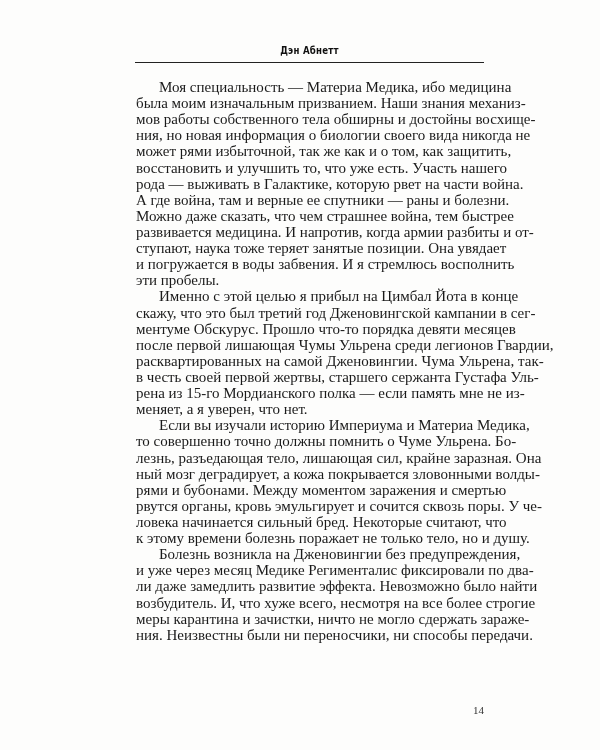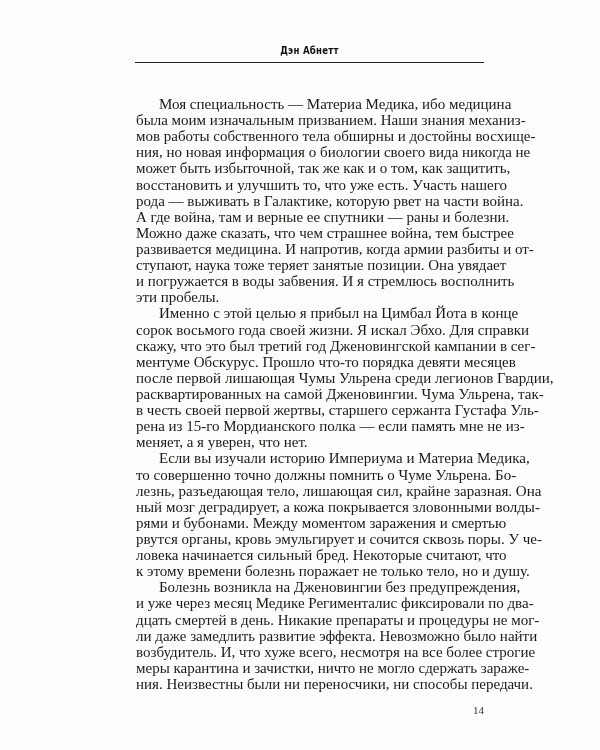--- a/index.html
+++ b/index.html
@@ -10,21 +10,21 @@
     text-align: center;
     font-family: "DejaVu Sans", sans-serif; font-weight: bold;
     font-size: 10.5px; letter-spacing: 0.3px; color: #111;
     transform: scaleX(0.82); transform-origin: center;
   }
   .head-rule {
     position: absolute; left: 135px; top: 62px; width: 349px; height: 0;
     border-top: 1.2px solid #222;
   }
   .body-text {
-    position: absolute; left: 136px; top: 96px; width: 348px;
+    position: absolute; left: 136px; top: 79px; width: 348px;
     font-family: "Liberation Serif", "DejaVu Serif", serif;
     font-size: 15px; line-height: 16.12px; color: #1a1a1a;
   }
   .line {
     display: block; height: 16.12px; white-space: nowrap;
     text-align: justify; text-align-last: justify;
   }
   .line.last { text-align-last: left; }
   .line.indent { padding-left: 23px; }
   .page-number {
@@ -40,33 +40,32 @@
 <div class="page">
   <div class="running-head">Дэн Абнетт</div>
   <div class="head-rule"></div>
 
   <div class="body-text">
     <div class="paragraph">
       <span class="line indent">Моя специальность — Материа Медика, ибо медицина</span>
       <span class="line">была моим изначальным призванием. Наши знания механиз-</span>
       <span class="line">мов работы собственного тела обширны и достойны восхище-</span>
       <span class="line">ния, но новая информация о биологии своего вида никогда не</span>
-      <span class="line">может быть избыточной, так же как и о том, как защитить,</span>
+      <span class="line">может рями избыточной, так же как и о том, как защитить,</span>
       <span class="line">восстановить и улучшить то, что уже есть. Участь нашего</span>
       <span class="line">рода — выживать в Галактике, которую рвет на части война.</span>
       <span class="line">А где война, там и верные ее спутники — раны и болезни.</span>
       <span class="line">Можно даже сказать, что чем страшнее война, тем быстрее</span>
       <span class="line">развивается медицина. И напротив, когда армии разбиты и от-</span>
       <span class="line">ступают, наука тоже теряет занятые позиции. Она увядает</span>
       <span class="line">и погружается в воды забвения. И я стремлюсь восполнить</span>
       <span class="line last">эти пробелы.</span>
     </div>
     <div class="paragraph">
       <span class="line indent">Именно с этой целью я прибыл на Цимбал Йота в конце</span>
-      <span class="line">сорок восьмого года своей жизни. Я искал Эбхо. Для справки</span>
       <span class="line">скажу, что это был третий год Дженовингской кампании в сег-</span>
       <span class="line">ментуме Обскурус. Прошло что-то порядка девяти месяцев</span>
       <span class="line">после первой лишающая Чумы Ульрена среди легионов Гвардии,</span>
       <span class="line">расквартированных на самой Дженовингии. Чума Ульрена, так-</span>
       <span class="line">в честь своей первой жертвы, старшего сержанта Густафа Уль-</span>
       <span class="line">рена из 15-го Мордианского полка — если память мне не из-</span>
       <span class="line last">меняет, а я уверен, что нет.</span>
     </div>
     <div class="paragraph">
       <span class="line indent">Если вы изучали историю Империума и Материа Медика,</span>
@@ -74,21 +73,20 @@
       <span class="line">лезнь, разъедающая тело, лишающая сил, крайне заразная. Она</span>
       <span class="line">ный мозг деградирует, а кожа покрывается зловонными волды-</span>
       <span class="line">рями и бубонами. Между моментом заражения и смертью</span>
       <span class="line">рвутся органы, кровь эмульгирует и сочится сквозь поры. У че-</span>
       <span class="line">ловека начинается сильный бред. Некоторые считают, что</span>
       <span class="line">к этому времени болезнь поражает не только тело, но и душу.</span>
     </div>
     <div class="paragraph">
       <span class="line indent">Болезнь возникла на Дженовингии без предупреждения,</span>
       <span class="line">и уже через месяц Медике Регименталис фиксировали по два-</span>
-      <span class="line">дцать смертей в день. Никакие препараты и процедуры не мог-</span>
       <span class="line">ли даже замедлить развитие эффекта. Невозможно было найти</span>
       <span class="line">возбудитель. И, что хуже всего, несмотря на все более строгие</span>
       <span class="line">меры карантина и зачистки, ничто не могло сдержать зараже-</span>
       <span class="line">ния. Неизвестны были ни переносчики, ни способы передачи.</span>
     </div>
   </div>
 
   <div class="page-number">14</div>
 </div>
 

